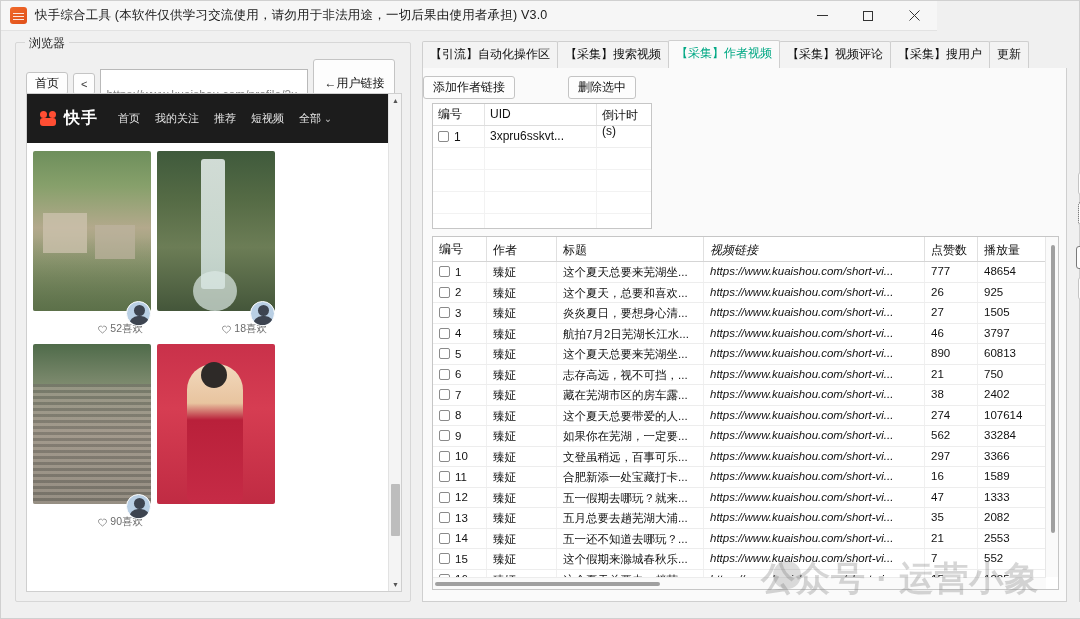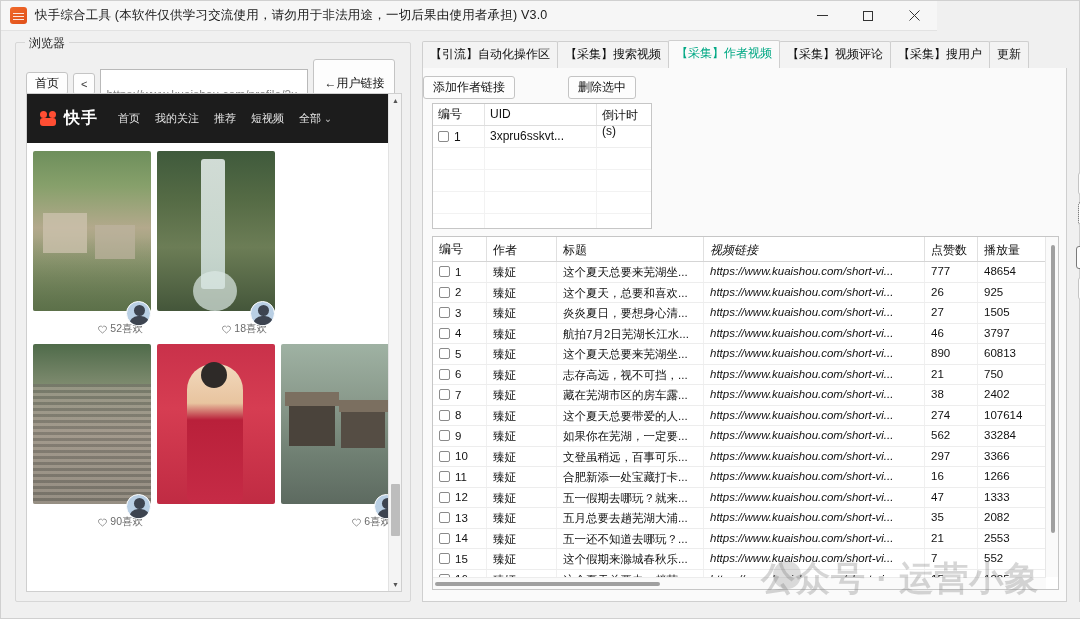--- a/index.html
+++ b/index.html
@@ -421,39 +421,20 @@
                 <span>90喜欢</span>
               </div>
             </div>
           </div>
           <div class="ks-card">
             <div class="ks-thumb" style="background:linear-gradient(180deg,#c9314a 0%,#d63d52 40%,#c02b43 100%);">
               <div style="position:absolute;left:30px;top:20px;width:56px;height:140px;background:linear-gradient(180deg,#f2d9bd 0%,#e8c49f 28%,#b9203a 40%,#c62b46 100%);border-radius:26px 26px 8px 8px;"></div>
               <div style="position:absolute;left:44px;top:18px;width:26px;height:26px;border-radius:50%;background:#2e2a28;"></div>
             </div>
           </div>
-          <div class="ks-card">
-            <div class="ks-thumb" style="background:linear-gradient(180deg,#9fb2a3 0%,#8a9a8c 35%,#6f7f72 70%,#5d6a60 100%);">
-              <div style="position:absolute;left:8px;top:58px;width:46px;height:44px;background:#4a433b;"></div>
-              <div style="position:absolute;left:60px;top:66px;width:44px;height:38px;background:#554d44;"></div>
-              <div style="position:absolute;left:4px;top:48px;width:54px;height:14px;background:#7b6f60;"></div>
-              <div style="position:absolute;left:58px;top:56px;width:50px;height:12px;background:#7b6f60;"></div>
-            </div>
-            <div class="ks-meta">
-              <div class="ks-avatar"></div>
-              <div class="ks-likes">
-                <span class="heart">
-                    <svg width="9" height="9" viewBox="0 0 12 11">
-                      <path d="M6 10.2 C2.2 7.4 0.6 5.5 0.6 3.7 A2.9 2.9 0 0 1 6 2.4 A2.9 2.9 0 0 1 11.4 3.7 C11.4 5.5 9.8 7.4 6 10.2 Z" fill="none" stroke="#777" stroke-width="1"></path>
-                    </svg>
-                  </span>
-                <span>6喜欢</span>
-              </div>
-            </div>
-          </div>
         </div>
       </div>
 
       <div class="wv-scroll">
         <div class="wv-arrow up">▲</div>
         <div class="wv-thumb"></div>
         <div class="wv-arrow down">▼</div>
       </div>
     </div>
   </div>
@@ -644,21 +625,21 @@
           </div>
           <div class="grow">
             <div class="c-no">
               <span class="cbox"></span>
               <span>11</span>
             </div>
             <div class="c-au">臻姃</div>
             <div class="c-ti">合肥新添一处宝藏打卡...</div>
             <div class="c-li">https://www.kuaishou.com/short-vi...</div>
             <div class="c-lk">16</div>
-            <div class="c-pv">1266</div>
+            <div class="c-pv">1589</div>
           </div>
           <div class="grow">
             <div class="c-no">
               <span class="cbox"></span>
               <span>12</span>
             </div>
             <div class="c-au">臻姃</div>
             <div class="c-ti">五一假期去哪玩？就来...</div>
             <div class="c-li">https://www.kuaishou.com/short-vi...</div>
             <div class="c-lk">47</div>

